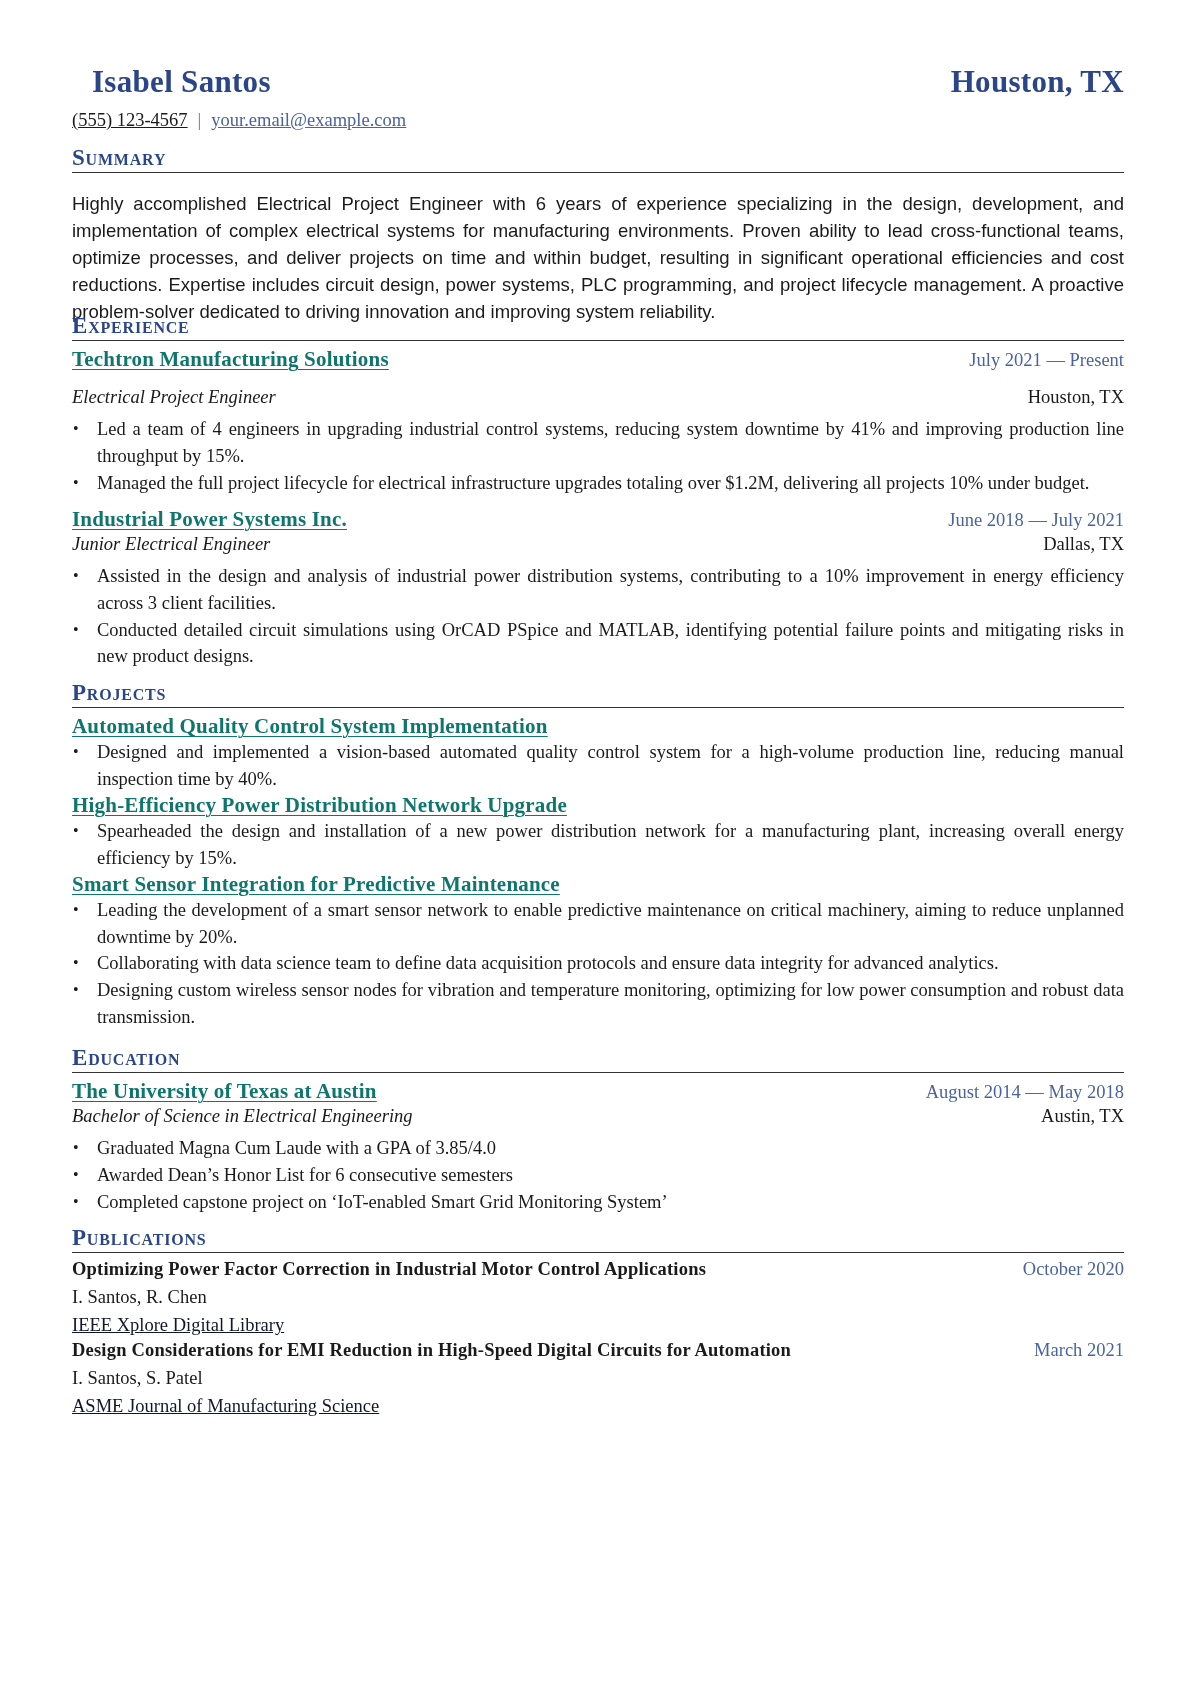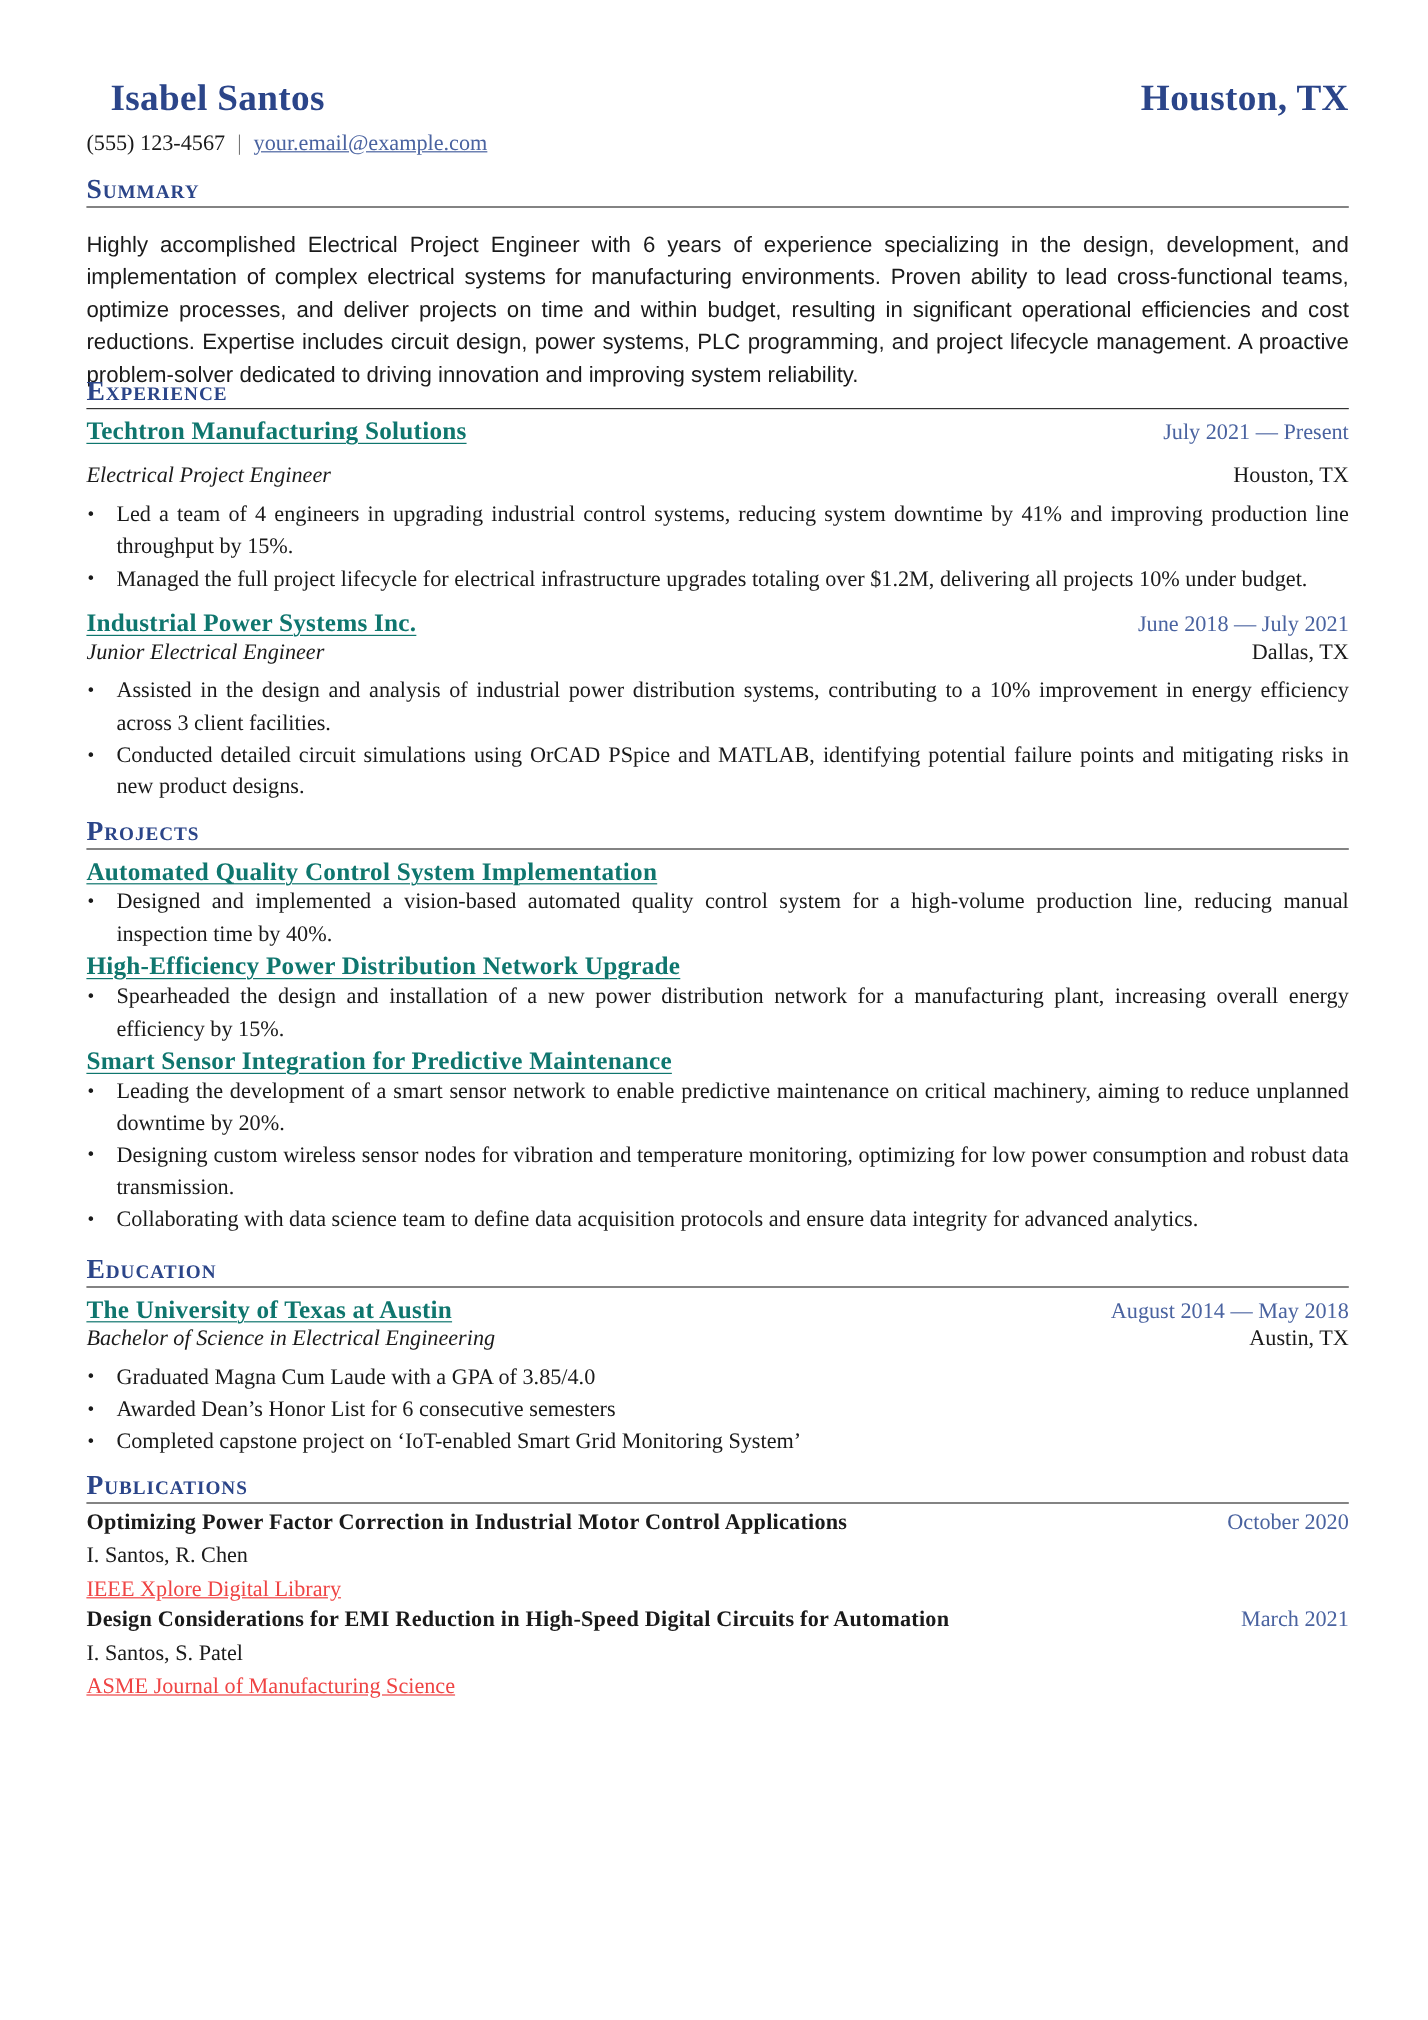--- a/index.html
+++ b/index.html
@@ -12,21 +12,21 @@
     .header-row {
       position: absolute; top: 64px; left: 0; width: 1052px;
       display: flex; justify-content: space-between; align-items: baseline;
     }
     .name, .hq {
       font-family: "Liberation Serif", serif; font-weight: bold; font-size: 31px;
       color: #2b4589; letter-spacing: 0.3px; margin-left: 20px;
     }
     .contact {
       position: absolute; top: 110px; left: 0;
-      font-family: "Liberation Serif", serif; font-size: 18.5px; color: #1a1a1a;
+      font-family: "Liberation Serif", serif; font-size: 18.5px; color: #1a1a1a; text-decoration: underline;
     }
     .contact .sep { color: #777; margin: 0 10px; }
     .contact a { color: #4a63a0; text-decoration: underline; }
     .section { position: absolute; left: 0; width: 1052px; }
     .sec-title {
       font-family: "Liberation Serif", serif; font-weight: bold; font-size: 23px;
       color: #2b4589; font-variant: small-caps; letter-spacing: 0.8px;
       border-bottom: 1.4px solid #333; padding-bottom: 1px; line-height: 26px;
     }
     .para {
@@ -45,21 +45,21 @@
     ul.bullets { margin: 0; padding: 0 0 0 25px; list-style: none; }
     ul.bullets li {
       position: relative; font-family: "Liberation Serif", serif; font-size: 18.5px;
       line-height: 26.9px; text-align: justify;
     }
     ul.bullets li::before {
       content: "\2022"; position: absolute; left: -24px; top: 0; font-size: 16px;
     }
     .pub-title { font-family: "Liberation Serif", serif; font-weight: bold; font-size: 18.5px; letter-spacing: 0.2px; }
     .pub-authors { font-family: "Liberation Serif", serif; font-size: 18.5px; }
-    .pub-venue { font-family: "Liberation Serif", serif; font-size: 18.5px; color: #ef4444; text-decoration: underline; margin-top: 48px; }
+    .pub-venue { font-family: "Liberation Serif", serif; font-size: 18.5px; color: #0f172a; text-decoration: underline; margin-top: 48px; }
   </style>
 </head>
 <body>
 
 <div class="page">
 
   <div class="header-row">
     <div class="name">Isabel Santos</div>
     <div class="hq">Houston, TX</div>
   </div>
@@ -118,22 +118,22 @@
     <div>
       <div class="org">High-Efficiency Power Distribution Network Upgrade</div>
       <ul class="bullets">
         <li>Spearheaded the design and installation of a new power distribution network for a manufacturing plant, increasing overall energy efficiency by 15%.</li>
       </ul>
     </div>
     <div>
       <div class="org">Smart Sensor Integration for Predictive Maintenance</div>
       <ul class="bullets">
         <li>Leading the development of a smart sensor network to enable predictive maintenance on critical machinery, aiming to reduce unplanned downtime by 20%.</li>
+        <li>Collaborating with data science team to define data acquisition protocols and ensure data integrity for advanced analytics.</li>
         <li>Designing custom wireless sensor nodes for vibration and temperature monitoring, optimizing for low power consumption and robust data transmission.</li>
-        <li>Collaborating with data science team to define data acquisition protocols and ensure data integrity for advanced analytics.</li>
       </ul>
     </div>
   </div>
 
   <div class="section" style="top:1045px;">
     <div class="sec-title">Education</div>
     <div style="margin-top:6px;">
       <div class="row">
         <span class="org">The University of Texas at Austin</span>
         <span class="date">August 2014 — May 2018</span>

